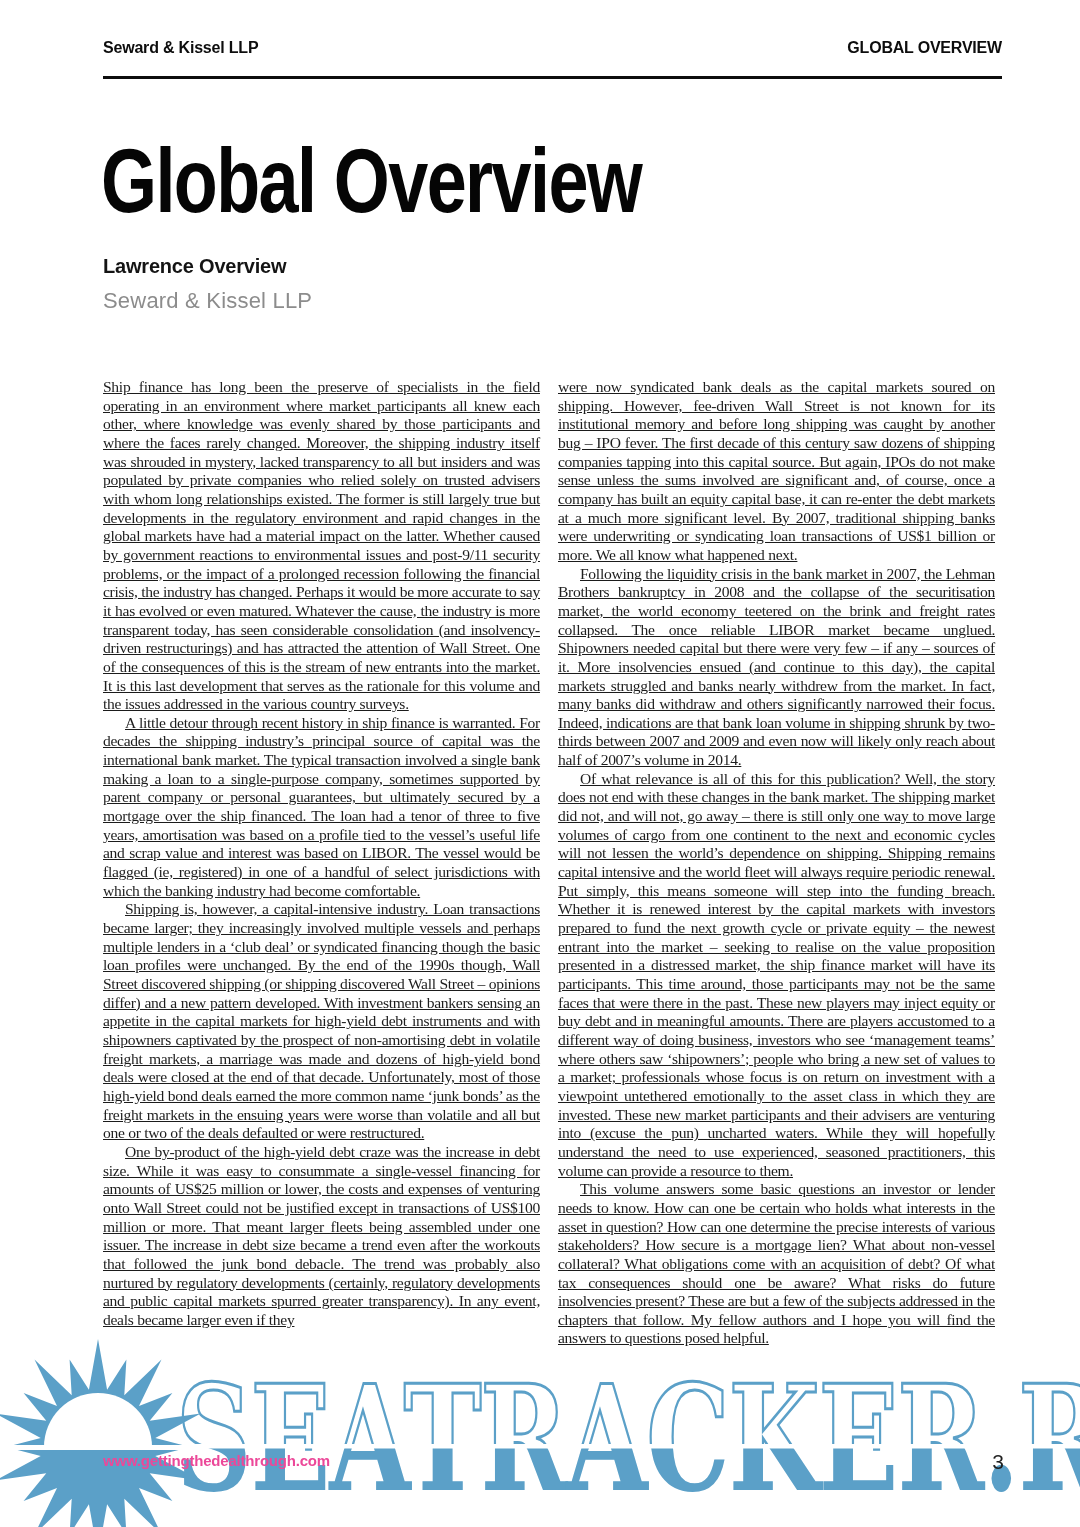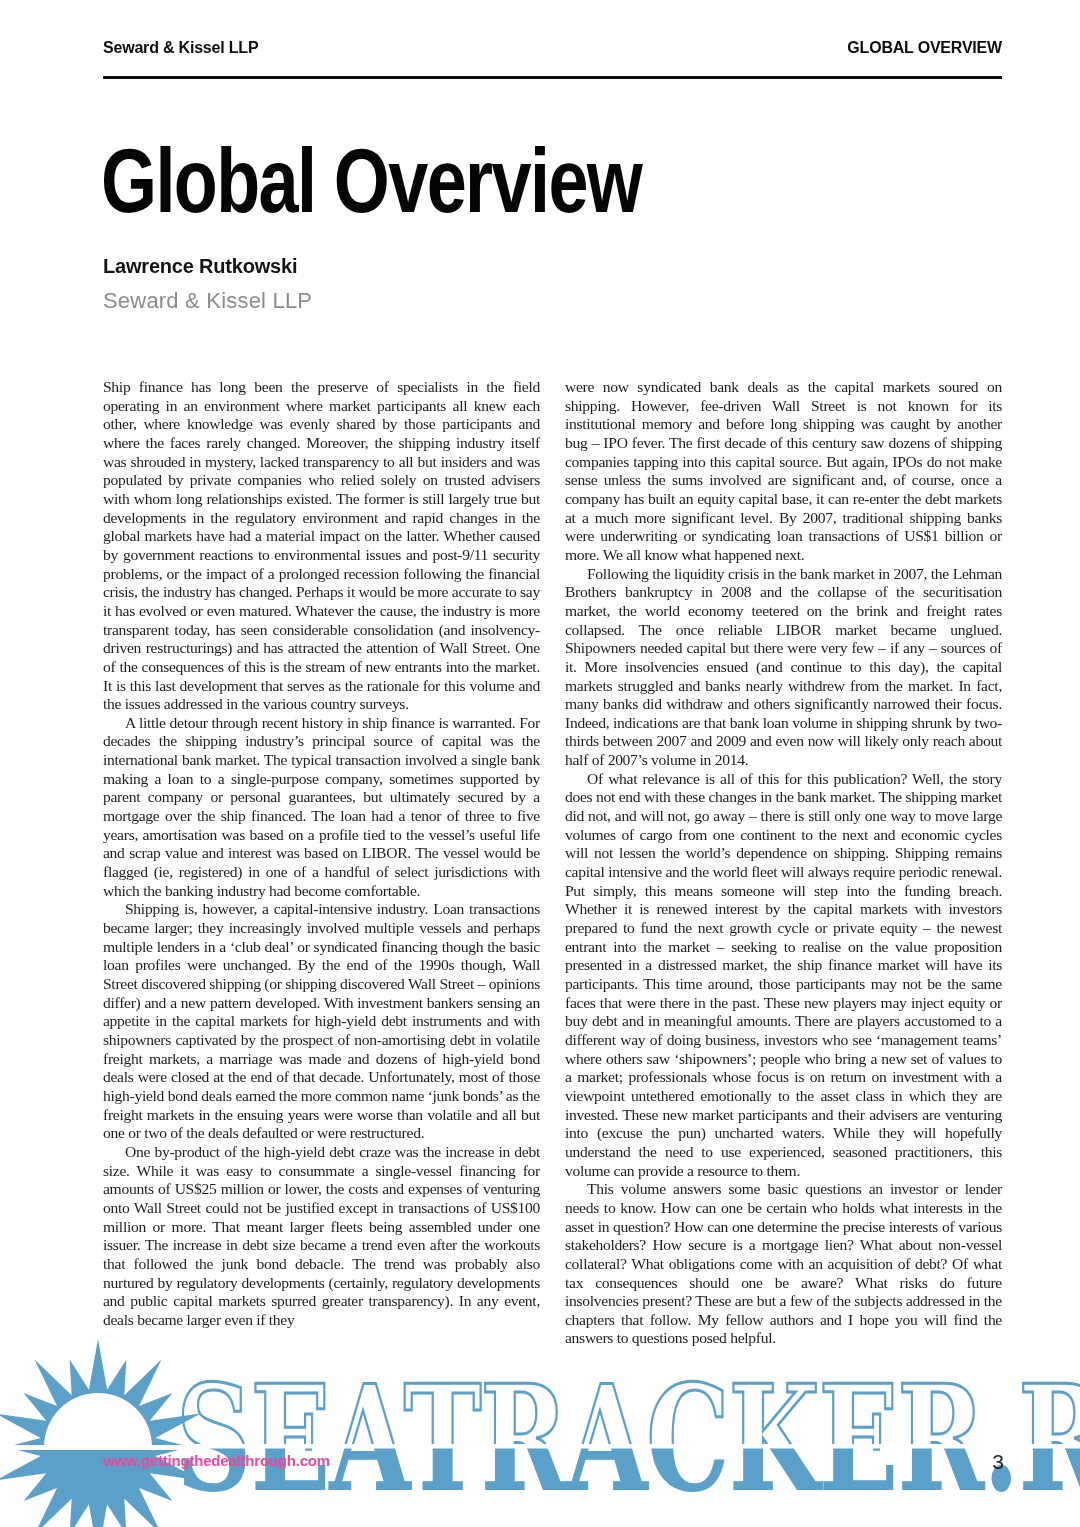--- a/index.html
+++ b/index.html
@@ -39,21 +39,21 @@
   .head-rule { position:absolute; left:103px; top:76px; width:899px; height:3px; background:#0d0d0d; }
   .doc-title {
     position:absolute; left:101px; top:130px;
     font-size:90px; font-weight:bold; letter-spacing:-2px; white-space:nowrap;
     transform: scaleX(0.8); transform-origin:0 0; color:#050505;
   }
   .author-name { position:absolute; left:103px; top:255px; font-size:20px; font-weight:bold; letter-spacing:-0.2px; color:#141414; }
   .author-firm { position:absolute; left:103px; top:288px; font-size:22px; color:#8c8c8c; letter-spacing:0.2px; }
   .cols {
     position:absolute; left:103px; top:378px; width:899px;
-    display:flex; gap:25px;
+    display:flex; gap:18px;text-decoration:underline;
   }
   .col { width:437px; }
   .col p {
     font-family:"Liberation Serif", serif;
     font-size:15.6px; line-height:18.65px; letter-spacing:-0.3px;
     text-align: justify; color:#1d1d1d;
   }
   .col p.indent { text-indent: 22px; }
   .footer-url {
     position:absolute; left:103px; top:1452px;
@@ -79,21 +79,21 @@
   <div class="content">
 
     <div class="running-head">
       <span>Seward &amp; Kissel LLP</span>
       <span>GLOBAL OVERVIEW</span>
     </div>
     <div class="head-rule"></div>
 
     <h1 class="doc-title">Global Overview</h1>
 
-    <div class="author-name">Lawrence Rutkowski</div>
+    <div class="author-name">Lawrence Overview</div>
     <div class="author-firm">Seward &amp; Kissel LLP</div>
 
     <div class="cols">
       <div class="col">
         <p>Ship finance has long been the preserve of specialists in the field operating in an environment where market participants all knew each other, where knowledge was evenly shared by those participants and where the faces rarely changed. Moreover, the shipping industry itself was shrouded in mystery, lacked transparency to all but insiders and was populated by private companies who relied solely on trusted advisers with whom long relationships existed. The former is still largely true but developments in the regulatory environment and rapid changes in the global markets have had a material impact on the latter. Whether caused by government reactions to environmental issues and post-9/11 security problems, or the impact of a prolonged recession following the financial crisis, the industry has changed. Perhaps it would be more accurate to say it has evolved or even matured. Whatever the cause, the industry is more transparent today, has seen considerable consolidation (and insolvency-driven restructurings) and has attracted the attention of Wall Street. One of the consequences of this is the stream of new entrants into the market. It is this last development that serves as the rationale for this volume and the issues addressed in the various country surveys.</p>
         <p class="indent">A little detour through recent history in ship finance is warranted. For decades the shipping industry’s principal source of capital was the international bank market. The typical transaction involved a single bank making a loan to a single-purpose company, sometimes supported by parent company or personal guarantees, but ultimately secured by a mortgage over the ship financed. The loan had a tenor of three to five years, amortisation was based on a profile tied to the vessel’s useful life and scrap value and interest was based on LIBOR. The vessel would be flagged (ie, registered) in one of a handful of select jurisdictions with which the banking industry had become comfortable.</p>
         <p class="indent">Shipping is, however, a capital-intensive industry. Loan transactions became larger; they increasingly involved multiple vessels and perhaps multiple lenders in a ‘club deal’ or syndicated financing though the basic loan profiles were unchanged. By the end of the 1990s though, Wall Street discovered shipping (or shipping discovered Wall Street – opinions differ) and a new pattern developed. With investment bankers sensing an appetite in the capital markets for high-yield debt instruments and with shipowners captivated by the prospect of non-amortising debt in volatile freight markets, a marriage was made and dozens of high-yield bond deals were closed at the end of that decade. Unfortunately, most of those high-yield bond deals earned the more common name ‘junk bonds’ as the freight markets in the ensuing years were worse than volatile and all but one or two of the deals defaulted or were restructured.</p>
         <p class="indent">One by-product of the high-yield debt craze was the increase in debt size. While it was easy to consummate a single-vessel financing for amounts of US$25 million or lower, the costs and expenses of venturing onto Wall Street could not be justified except in transactions of US$100 million or more. That meant larger fleets being assembled under one issuer. The increase in debt size became a trend even after the workouts that followed the junk bond debacle. The trend was probably also nurtured by regulatory developments (certainly, regulatory developments and public capital markets spurred greater transparency). In any event, deals became larger even if they</p>
       </div>
       <div class="col">

